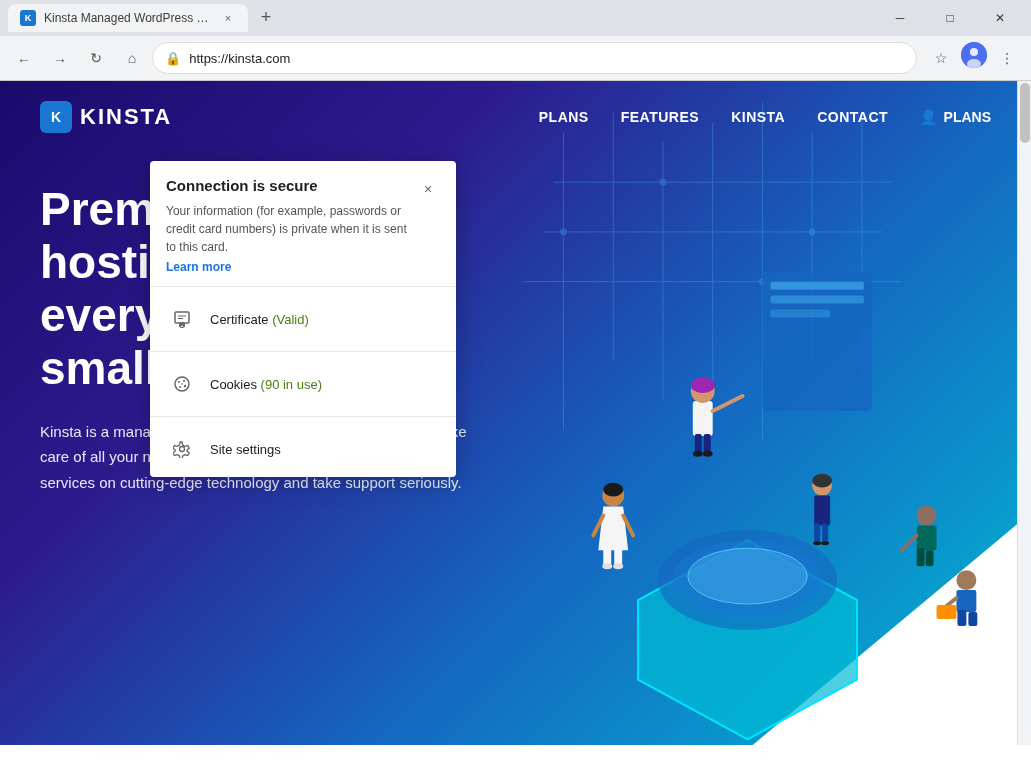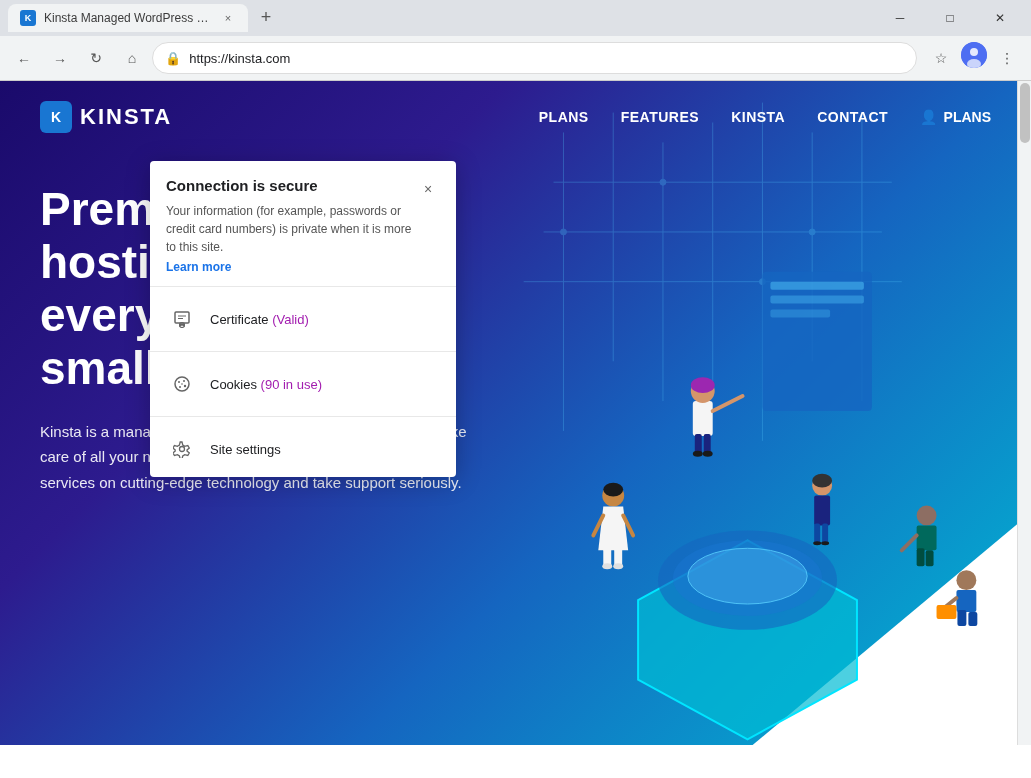--- a/index.html
+++ b/index.html
@@ -372,21 +372,21 @@
       justify-content: center;
       color: #555;
       font-size: 16px;
       flex-shrink: 0;
     }
     .popup-item-text {
       font-size: 13px;
       color: #202124;
     }
     .popup-item-text .highlight {
-      color: #a21caf;
+      color: #4d7c0f;
     }
 
     
     .scrollbar {
       position: absolute;
       right: 0;
       top: 0;
       width: 14px;
       height: 100%;
       background: #f1f3f4;
@@ -569,21 +569,21 @@
       <span>hosting for everyone,</span><br>
       <span>small or large</span>
     </h1>
     <p class="hero-desc">Kinsta is a managed WordPress hosting provider that helps take care of all your needs regarding your website. We run our services on cutting-edge technology and take support seriously.</p>
   </div>
 
   <div class="security-popup">
     <div class="popup-header">
       <div>
         <div class="popup-title">Connection is secure</div>
-        <div class="popup-desc">Your information (for example, passwords or credit card numbers) is private when it is more to this site.</div>
+        <div class="popup-desc">Your information (for example, passwords or credit card numbers) is private when it is sent to this card.</div>
         <a class="popup-learn-more">Learn more</a>
       </div>
       <button class="popup-close">×</button>
     </div>
 
     <hr class="popup-divider">
 
     <div class="popup-item">
       <div class="popup-item-icon">
         <svg width="18" height="18" viewBox="0 0 18 18" fill="none">

